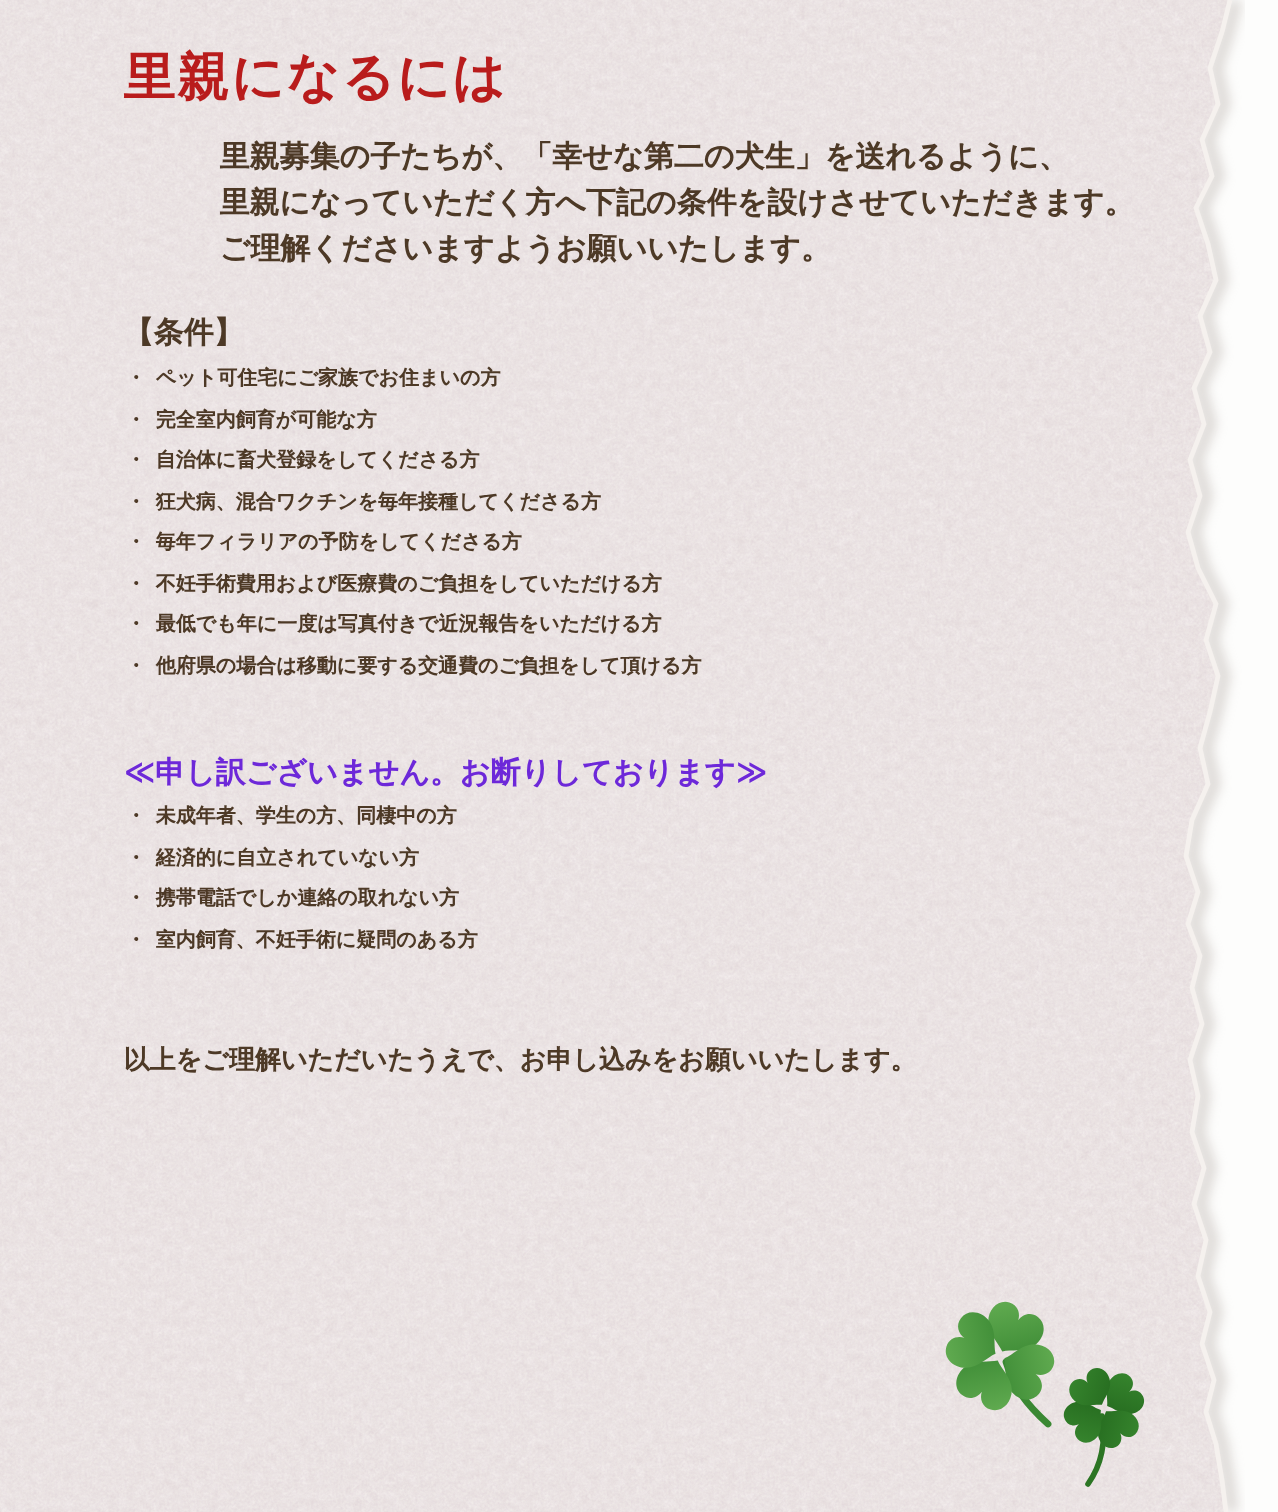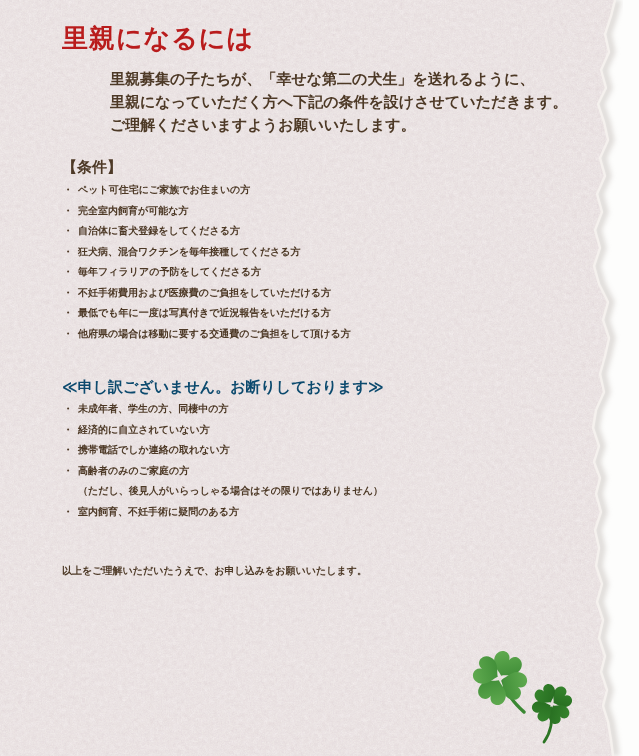--- a/index.html
+++ b/index.html
@@ -62,31 +62,31 @@
   }
   ul.plain-list > li .bullet {
     display: inline-block;
     width: 15px;
     margin-left: -15px;
   }
   .alert-heading {
     margin-top: 32px;
     font-size: 15px;
     line-height: 21px;
-    color: #0c4a6e;
+    color: #6d28d9;
     white-space: nowrap;
   }
   ul.decline-list { margin-top: 2px; }
   .note-line {
     line-height: 20.5px;
     white-space: nowrap;
   }
   .closing {
     margin-top: 38px;
-    font-size: 10px;
+    font-size: 13px;
     line-height: 21px;
     white-space: nowrap;
   }
 </style>
 </head>
 <body>
 
 <div class="page">
 
   <svg class="paper-svg" viewBox="0 0 639 756" xmlns="http://www.w3.org/2000/svg" aria-hidden="true">
@@ -188,23 +188,19 @@
       <li><span class="bullet">・</span><span>最低でも年に一度は写真付きで近況報告をいただける方</span></li>
       <li><span class="bullet">・</span><span>他府県の場合は移動に要する交通費のご負担をして頂ける方</span></li>
     </ul>
 
     <div class="alert-heading">≪申し訳ございません。お断りしております≫</div>
 
     <ul class="plain-list decline-list">
       <li><span class="bullet">・</span><span>未成年者、学生の方、同棲中の方</span></li>
       <li><span class="bullet">・</span><span>経済的に自立されていない方</span></li>
       <li><span class="bullet">・</span><span>携帯電話でしか連絡の取れない方</span></li>
-      <li>
-        <span class="bullet">・</span><span>高齢者のみのご家庭の方</span>
-        <div class="note-line">（ただし、後見人がいらっしゃる場合はその限りではありません）</div>
-      </li>
       <li><span class="bullet">・</span><span>室内飼育、不妊手術に疑問のある方</span></li>
     </ul>
 
     <div class="closing">以上をご理解いただいたうえで、お申し込みをお願いいたします。</div>
 
   </div>
 </div>
 
 </body></html>

